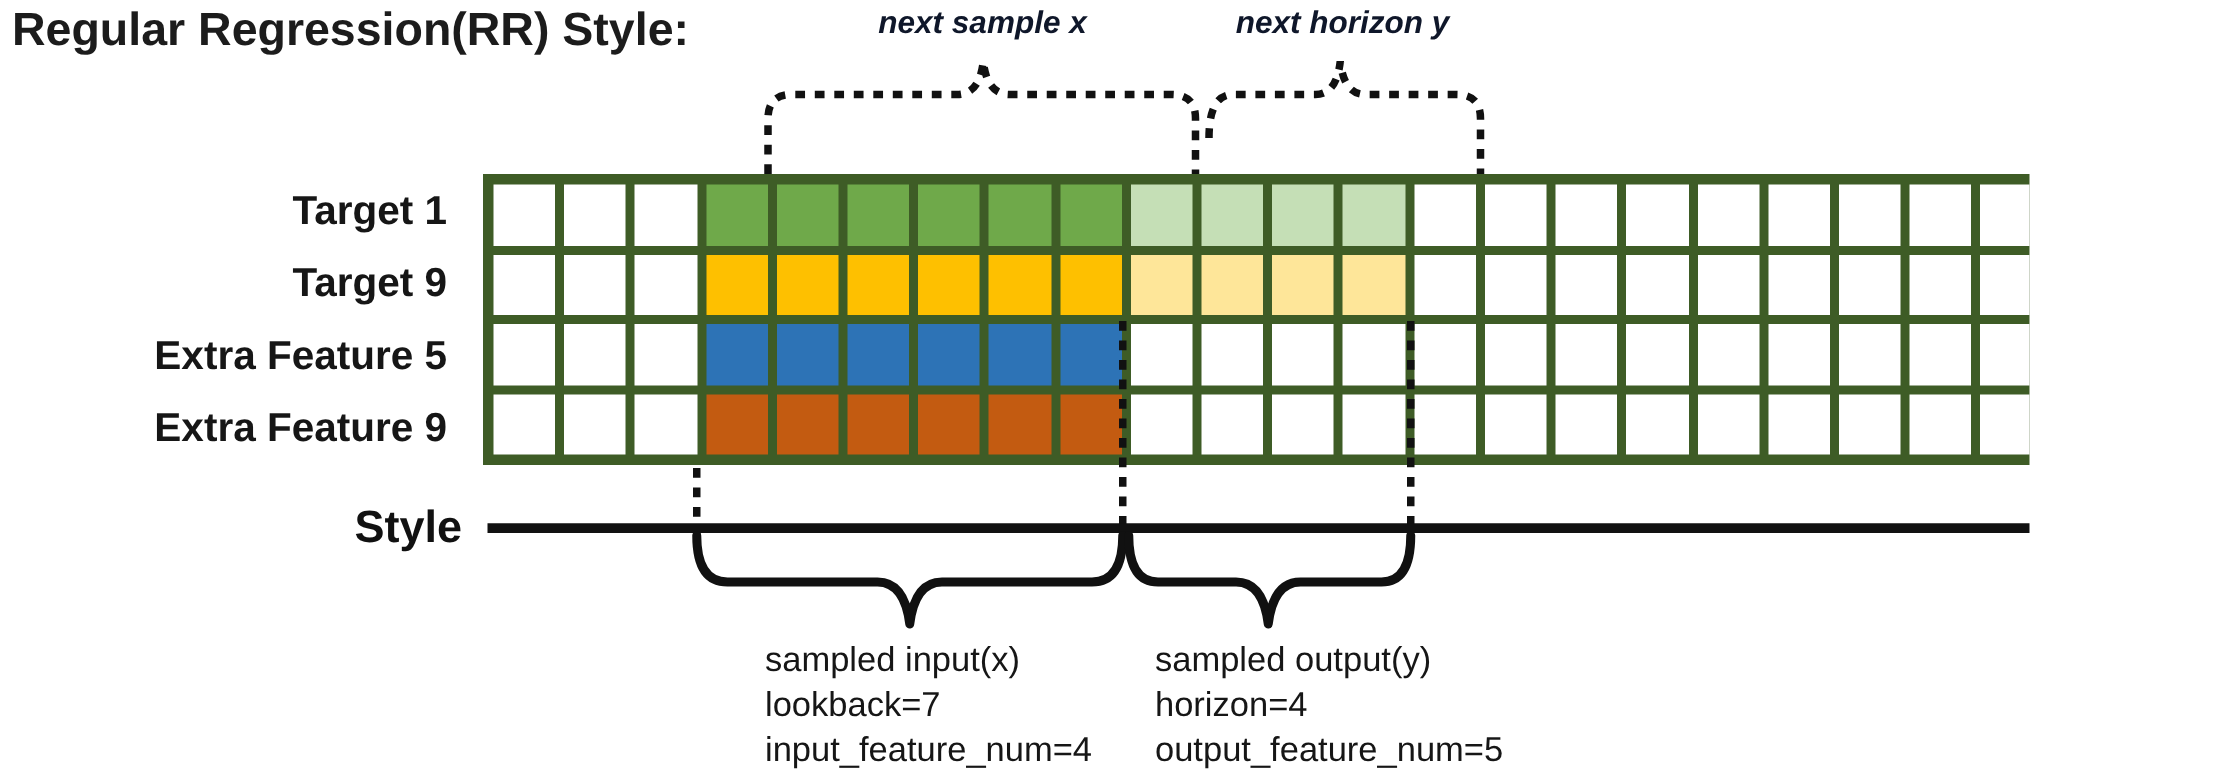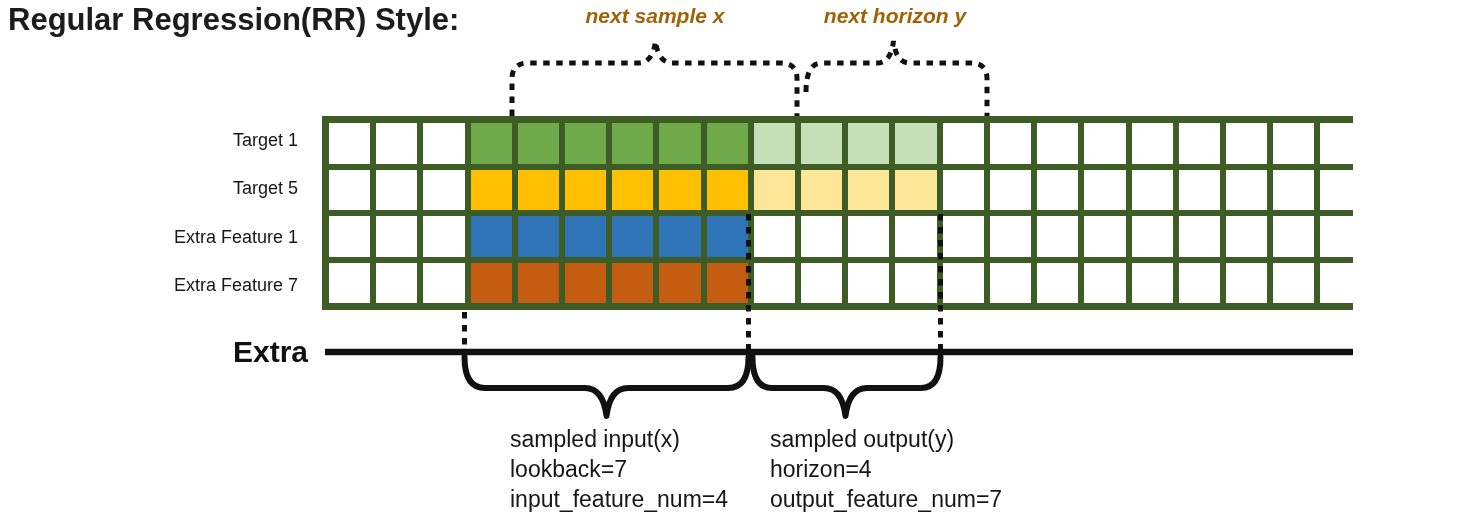--- a/index.html
+++ b/index.html
@@ -11,29 +11,29 @@
     color:#111;
     overflow:hidden;
   }
   .abs{position:absolute;}
   .page-title{
     left:8px;top:2px;
     font-size:31px;font-weight:bold;color:#1c1c1c;
   }
   .next-label{
     top:4px;width:240px;text-align:center;
-    font-size:21px;font-style:italic;font-weight:600;color:#a16207;
+    font-size:21px;font-style:italic;font-weight:600;color:#0f172a;
   }
   .next-x{left:535px;}
   .next-y{left:775px;}
   .row-label{
     left:0;width:310px;height:48.5px;
     display:flex;align-items:center;justify-content:flex-end;
     padding-right:12px;box-sizing:border-box;
-    font-size:18px;font-weight:normal;color:#161616;
+    font-size:27px;font-weight:bold;color:#161616;
   }
   .sample-grid{
     left:322px;top:116px;width:1141px;height:194px;
     box-sizing:border-box;
     display:grid;
     padding:7px;gap:6px;
     z-index:1;
   }
   .cell{background:#ffffff;}
   .overlay{
@@ -57,23 +57,23 @@
 <body>
 
 <div class="canvas">
 
   <div class="abs page-title">Regular Regression(RR) Style:</div>
 
   <div class="abs next-label next-x">next sample x</div>
   <div class="abs next-label next-y">next horizon y</div>
 
   <div class="abs row-label" style="top:116px">Target 1</div>
-  <div class="abs row-label" style="top:164.5px">Target 5</div>
-  <div class="abs row-label" style="top:213px">Extra Feature 1</div>
-  <div class="abs row-label" style="top:261.5px">Extra Feature 7</div>
+  <div class="abs row-label" style="top:164.5px">Target 9</div>
+  <div class="abs row-label" style="top:213px">Extra Feature 5</div>
+  <div class="abs row-label" style="top:261.5px">Extra Feature 9</div>
 
   <div class="abs sample-grid" id="grid" style="background: rgb(62, 92, 38); grid-template-columns: repeat(24, 1fr); grid-template-rows: repeat(4, 1fr);">
       <div class="cell" style="background: rgb(255, 255, 255);"></div>
       <div class="cell" style="background: rgb(255, 255, 255);"></div>
       <div class="cell" style="background: rgb(255, 255, 255);"></div>
       <div class="cell" style="background: rgb(111, 169, 74);"></div>
       <div class="cell" style="background: rgb(111, 169, 74);"></div>
       <div class="cell" style="background: rgb(111, 169, 74);"></div>
       <div class="cell" style="background: rgb(111, 169, 74);"></div>
       <div class="cell" style="background: rgb(111, 169, 74);"></div>
@@ -178,26 +178,26 @@
     <path d="M 940.5 214 L 940.5 358" fill="none" stroke="#111" stroke-width="5" stroke-dasharray="6.5 6.5"></path>
 
     <line x1="325" y1="352" x2="1438" y2="352" stroke="#111" stroke-width="6.5"></line>
     <polygon points="1436,338 1466,352 1436,366" fill="#111"></polygon>
 
     <path d="M 464.5 357 Q 464.5 388 485 388 L 585 388 Q 603 388 606.5 416 Q 610 388 628 388 L 728 388 Q 748.5 388 748.5 357" fill="none" stroke="#111" stroke-width="6" stroke-linecap="round" stroke-linejoin="round"></path>
 
     <path d="M 752.5 357 Q 752.5 388 772 388 L 824 388 Q 842 388 845.5 416 Q 849 388 867 388 L 921 388 Q 940.5 388 940.5 357" fill="none" stroke="#111" stroke-width="6" stroke-linecap="round" stroke-linejoin="round"></path>
   </svg>
 
-  <div class="abs time-label">Extra</div>
+  <div class="abs time-label">Style</div>
 
   <div class="abs caption caption-input">
     <div>sampled input(x)</div>
     <div>lookback=7</div>
     <div>input_feature_num=4</div>
   </div>
   <div class="abs caption caption-output">
     <div>sampled output(y)</div>
     <div>horizon=4</div>
-    <div>output_feature_num=7</div>
+    <div>output_feature_num=5</div>
   </div>
 
 </div>
 
 </body></html>

